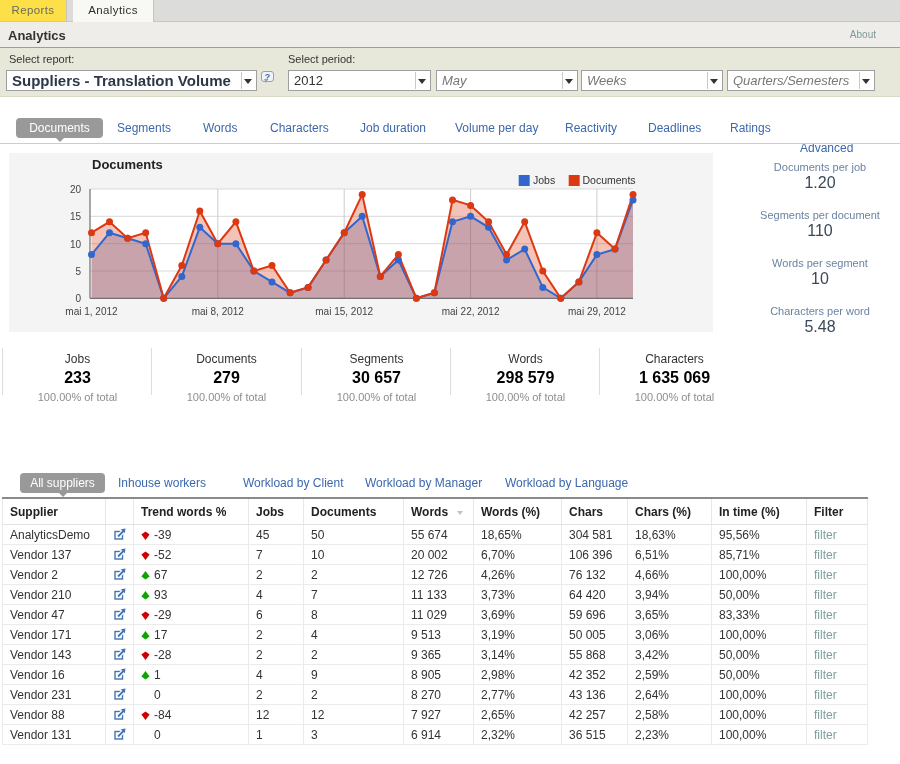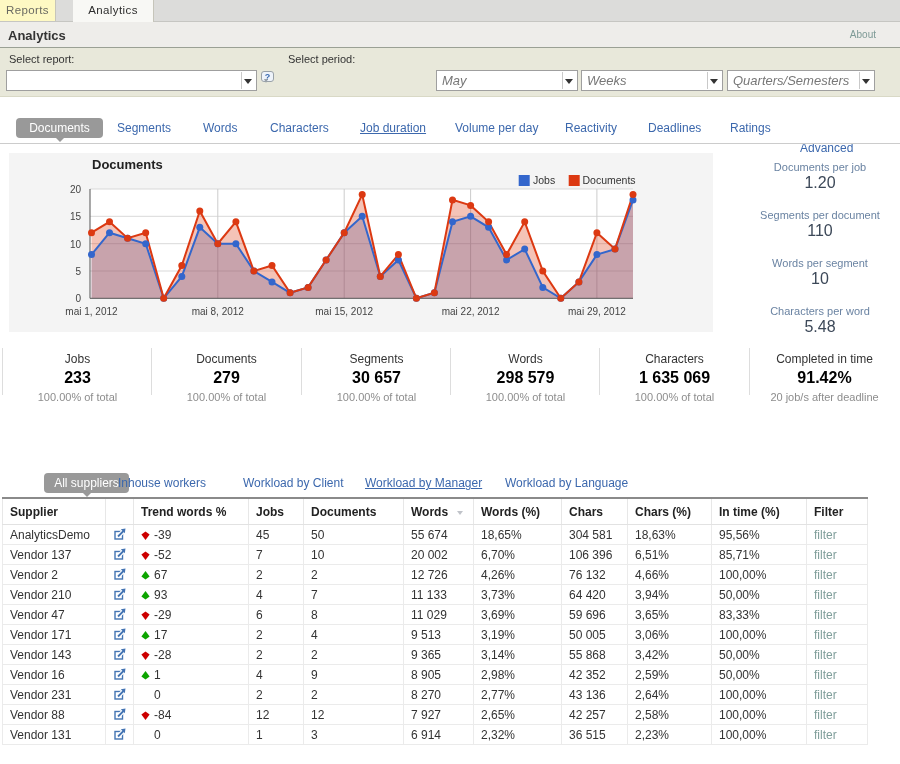--- a/index.html
+++ b/index.html
@@ -2,21 +2,21 @@
 <html><head>
 <meta charset="utf-8">
 <style>
 html,body{margin:0;padding:0;}
 body{font-family:"Liberation Sans",sans-serif;background:#fff;}
 .page{position:relative;width:900px;height:764px;overflow:hidden;background:#fff;font-size:13px;color:#333;}
 .abs{position:absolute;}
 
 .topstrip{left:0;top:0;width:900px;height:22px;background:#dcdcda;border-bottom:1px solid #c6c6c2;box-sizing:border-box;}
 .ttab{position:absolute;top:0;height:21px;line-height:21px;text-align:center;font-size:11.5px;letter-spacing:0.4px;border-right:1px solid #c6c5ba;box-sizing:border-box;}
-.ttab.rep{left:0;width:56px;background:#fef9c3;color:#6a6a62;}
+.ttab.rep{left:0;width:67px;background:#fde047;color:#6a6a62;}
 .ttab.ana{left:73px;width:81px;background:#f8f8f5;color:#2e2e2e;height:22px;}
 
 .titlebar{left:0;top:22px;width:900px;height:25px;background:#eeedea;}
 .titlebar b{position:absolute;left:8px;top:6px;font-size:13px;color:#333;}
 .about{position:absolute;right:24px;top:7px;color:#7d9a96;font-size:10px;}
 
 .band{left:0;top:47px;width:900px;height:50px;background:#e8e8da;border-top:1px solid #9aa094;border-bottom:1px solid #d9d9c6;box-sizing:border-box;}
 .blabel{position:absolute;top:5px;font-size:11px;color:#333;}
 .sel{position:absolute;height:21px;background:#fff;border:1px solid #9f9f9f;box-sizing:border-box;font-size:13px;line-height:19px;}
 .sel .tx{position:absolute;left:5px;top:0;white-space:nowrap;}
@@ -59,41 +59,46 @@
 
   <div class="abs titlebar">
       <b>Analytics</b>
       <span class="about">About</span>
     </div>
 
   <div class="abs band"></div>
   <div class="blabel" style="left:9px;top:53px;">Select report:</div>
   <div class="blabel" style="left:288px;top:53px;">Select period:</div>
   <div class="sel" style="left:6px;top:70px;width:251px;">
+      <span class="tx" style="font-weight:bold;font-size:15px;color:#2c3848;">Suppliers - Translation Volume</span>
       <span class="btn"></span>
     </div>
   <div class="qmark">?</div>
+  <div class="sel" style="left:288px;top:70px;width:143px;">
+      <span class="tx">2012</span>
+      <span class="btn"></span>
+    </div>
   <div class="sel" style="left:436px;top:70px;width:142px;">
       <span class="tx ital">May</span>
       <span class="btn"></span>
     </div>
   <div class="sel" style="left:581px;top:70px;width:142px;">
       <span class="tx ital">Weeks</span>
       <span class="btn"></span>
     </div>
   <div class="sel" style="left:727px;top:70px;width:148px;">
       <span class="tx ital">Quarters/Semesters</span>
       <span class="btn"></span>
     </div>
 
   <div class="pill" style="left:16px;top:118px;width:87px;height:20px;line-height:20px;">Documents</div>
   <span class="tlink" style="left:117px;top:121px;">Segments</span>
   <span class="tlink" style="left:203px;top:121px;">Words</span>
   <span class="tlink" style="left:270px;top:121px;">Characters</span>
-  <span class="tlink" style="left:360px;top:121px;text-decoration:underline;">Job duration</span>
+  <span class="tlink" style="left:360px;top:121px;">Job duration</span>
   <span class="tlink" style="left:455px;top:121px;">Volume per day</span>
   <span class="tlink" style="left:565px;top:121px;">Reactivity</span>
   <span class="tlink" style="left:648px;top:121px;">Deadlines</span>
   <span class="tlink" style="left:730px;top:121px;">Ratings</span>
   <span class="tlink" style="left:800px;top:121px;margin-top:20px;">Advanced</span>
   <div class="abs hline1"></div>
 
   <div class="abs" style="left:9px;top:153px;">
       <svg width="704" height="179" xmlns="http://www.w3.org/2000/svg" style="display:block;">
         <rect x="0" y="0" width="704" height="179" fill="#f4f4f4"></rect>
@@ -223,31 +228,26 @@
     <div class="statcol" style="left:450px;width:149px;">
       <div class="l1">Words</div>
       <div class="l2">298 579</div>
       <div class="l3">100.00% of total</div>
     </div>
     <div class="statcol" style="left:599px;width:149px;">
       <div class="l1">Characters</div>
       <div class="l2">1 635 069</div>
       <div class="l3">100.00% of total</div>
     </div>
-    <div class="statcol" style="left:749px;width:149px;">
-      <div class="l1">Completed in time</div>
-      <div class="l2">91.42%</div>
-      <div class="l3">20 job/s after deadline</div>
-    </div>
-
-
-  <div class="pill" style="left:20px;top:473px;width:85px;height:20px;line-height:20px;margin-left:24px;">All suppliers</div>
+
+
+  <div class="pill" style="left:20px;top:473px;width:85px;height:20px;line-height:20px;">All suppliers</div>
   <span class="tlink" style="left:118px;top:476px;">Inhouse workers</span>
   <span class="tlink" style="left:243px;top:476px;">Workload by Client</span>
-  <span class="tlink" style="left:365px;top:476px;text-decoration:underline;">Workload by Manager</span>
+  <span class="tlink" style="left:365px;top:476px;">Workload by Manager</span>
   <span class="tlink" style="left:505px;top:476px;">Workload by Language</span>
 
   <table class="dt">
       <colgroup>
         <col style="width:103px">
         <col style="width:28px">
         <col style="width:115px">
         <col style="width:55px">
         <col style="width:100px">
         <col style="width:70px">

